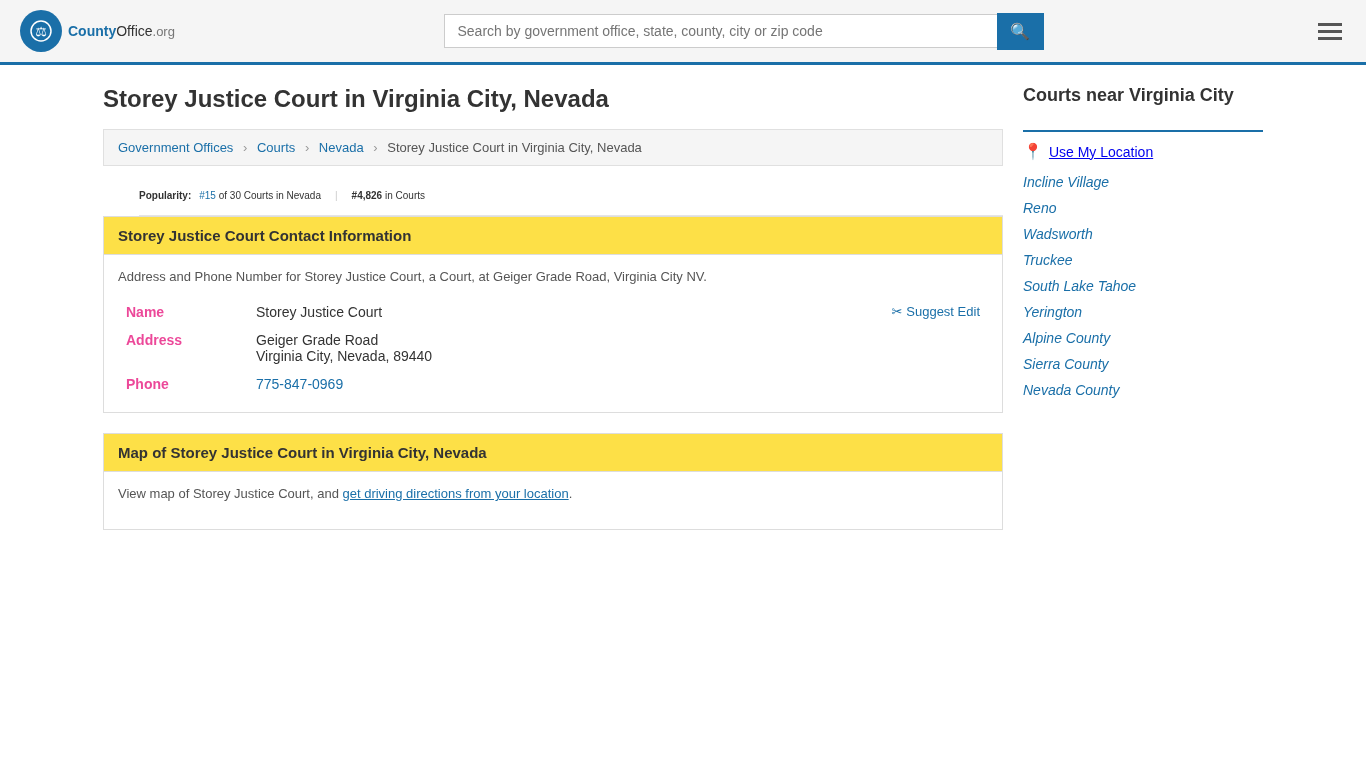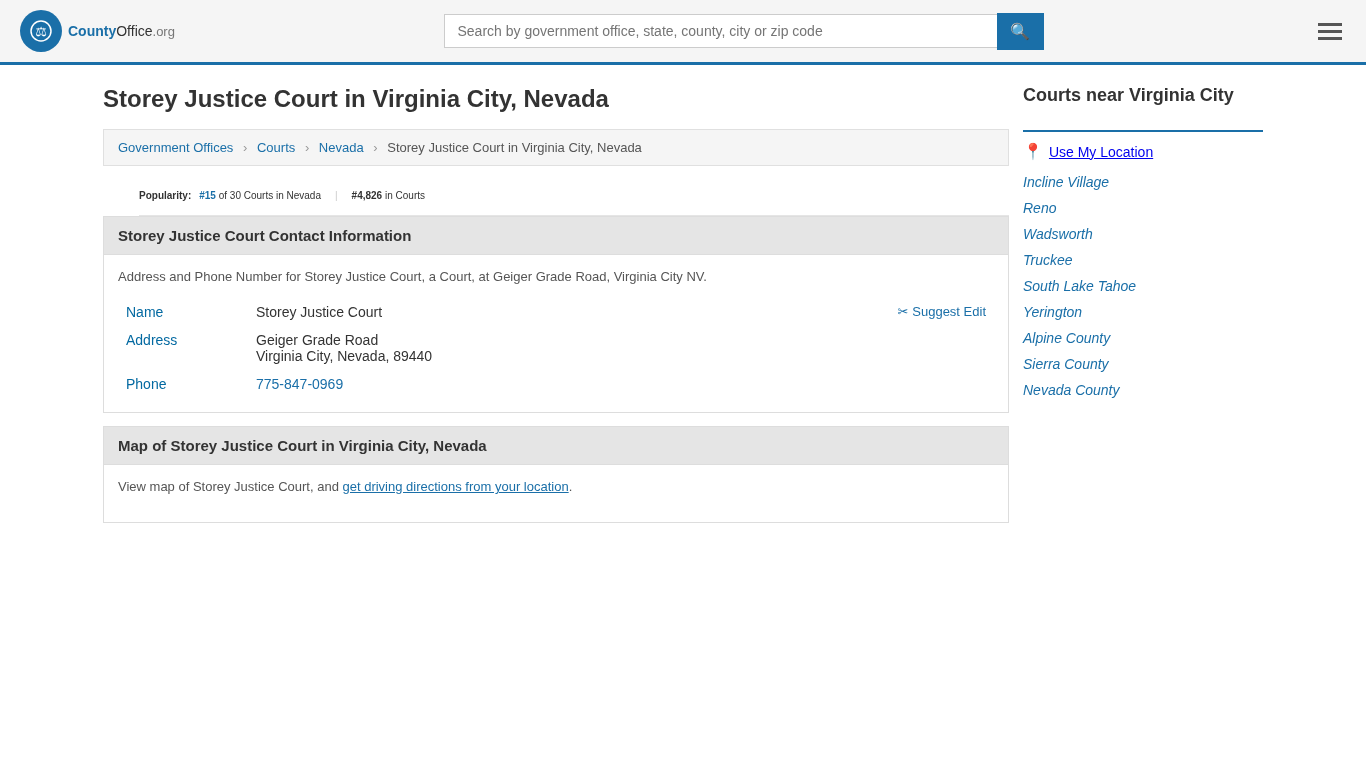--- a/index.html
+++ b/index.html
@@ -71,21 +71,21 @@
       height: 3px;
       background: #555;
     }
 
     
     .main-container {
       max-width: 1200px;
       margin: 0 auto;
       padding: 20px;
       display: flex;
-      gap: 14px;
+      gap: 20px;
     }
     .content-area {
       flex: 1;
     }
     .sidebar {
       width: 240px;
       flex-shrink: 0;
     }
 
     
@@ -117,57 +117,57 @@
       align-items: flex-start;
       gap: 8px;
       padding: 10px 0 14px 0;
       border-bottom: 1px solid #e5e5e5;
       margin-bottom: 0;
       font-size: 10px;
       margin-left: 36px;
     }
     .popularity-label { font-weight: bold; }
     .pop-item { color: #333; }
-    .pop-item a { color: #1a6fa8; text-decoration: none; font-weight: bold; }
+    .pop-item a { color: #1a6fa8; text-decoration: none; font-weight: normal; }
     .pop-divider { color: #ccc; margin: 0 6px; }
 
     
     .section-header {
-      background: #e5e5e5;
+      background: #fde047;
       padding: 10px 14px;
       font-weight: bold;
       font-size: 15px;
       margin-bottom: 0;
       border: 1px solid #ddd;
       border-bottom: none;
     }
     .section-body {
       border: 1px solid #ddd;
       padding: 14px;
-      margin-bottom: 13px;
+      margin-bottom: 20px;
     }
     .section-desc {
       color: #555;
       margin-bottom: 14px;
       font-size: 13px;
     }
 
     
     .info-table {
       width: 100%;
       border-collapse: collapse;
     }
     .info-table tr td {
       padding: 6px 8px;
       vertical-align: top;
     }
     .info-table .label-col {
-      font-weight: normal;
+      font-weight: bold;
       width: 130px;
-      color: #0369a1;
+      color: #ec4899;
     }
     .info-table .value-col {
       color: #333;
     }
     .info-table .value-col a {
       color: #1a6fa8;
       text-decoration: none;
     }
     .suggest-edit {
       float: right;

